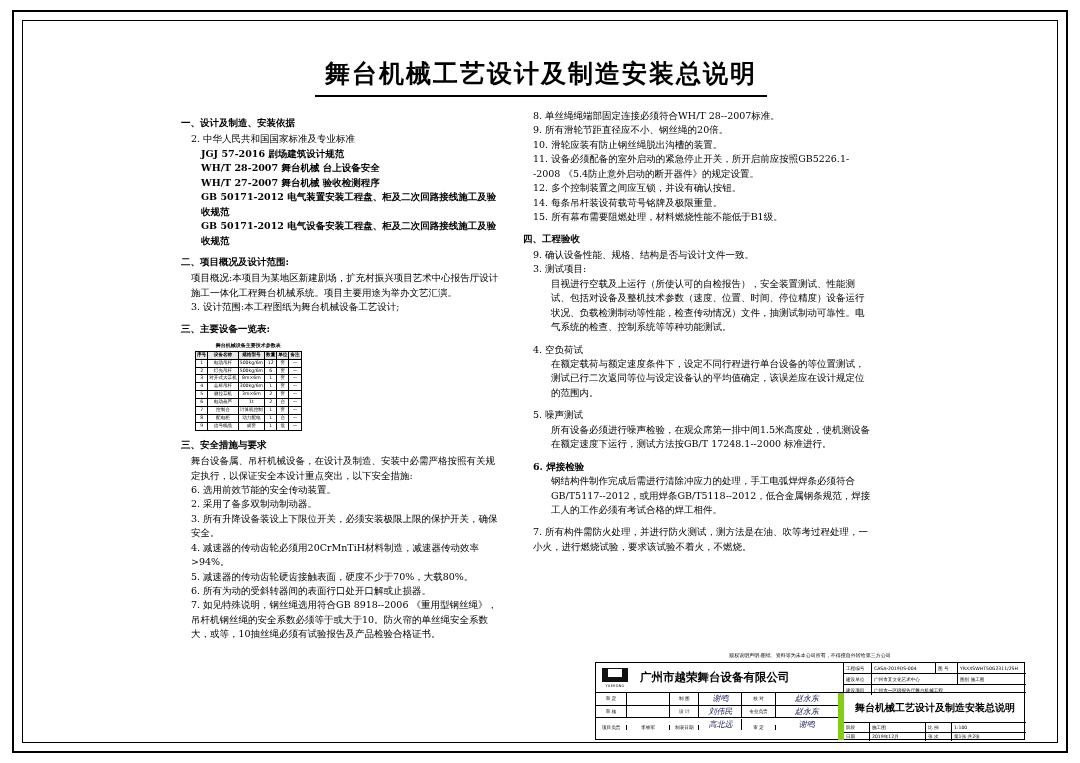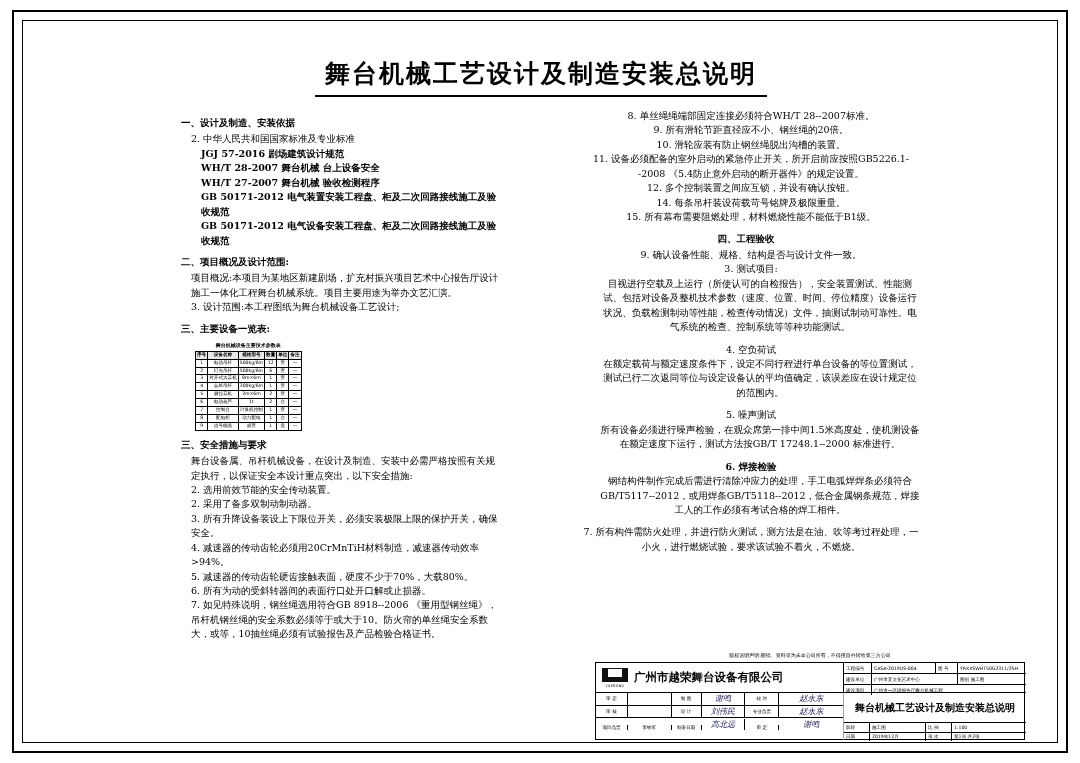--- a/index.html
+++ b/index.html
@@ -6,46 +6,46 @@
   body{width:1080px;height:763px;font-family:"DejaVu Sans","Liberation Sans",sans-serif;color:#000;}
   .sheet{position:relative;width:1080px;height:763px;background:#fff;}
   .frame-outer{position:absolute;left:12px;top:10px;right:12px;bottom:10px;border:2px solid #000;}
   .frame-inner{position:absolute;left:22px;top:20px;width:1036px;height:723px;border:1px solid #000;box-sizing:border-box;}
   .doc-title{position:absolute;left:0;top:36px;width:1036px;text-align:center;font-family:"DejaVu Serif","Liberation Serif",serif;
     font-size:25px;font-weight:bold;letter-spacing:2px;}
   .doc-title span{border-bottom:2px solid #000;padding:0 10px 5px 10px;display:inline-block;}
   .cols{position:absolute;left:0;top:88px;width:1036px;height:560px;}
   .col{position:absolute;top:0;font-size:9.5px;line-height:1.52;font-family:"DejaVu Serif","Liberation Serif",serif;}
   .col-left{left:158px;width:320px;}
-  .col-right{left:548px;width:350px;text-align:center;}
+  .col-right{left:500px;width:350px;}
   .sec{font-weight:bold;margin-top:7px;margin-bottom:2px;}
   .it{margin-left:10px;}
   .it2{margin-left:20px;}
   .it3{margin-left:28px;}
   .bold{font-weight:bold;}
   .tbl-wrap{margin:6px 0 6px 14px;}
   table.spec{border-collapse:collapse;font-size:4.6px;font-family:"DejaVu Sans","Liberation Sans",sans-serif;}
   table.spec caption{font-size:5px;font-weight:bold;padding-bottom:1px;}
   table.spec th,table.spec td{border:0.6px solid #000;padding:0px 1px;line-height:1.5;text-align:center;white-space:nowrap;}
   table.spec th{background:#e8e8e8;}
   
   .titleblock{position:absolute;left:595px;top:662px;width:430px;height:78px;border:1.4px solid #000;box-sizing:border-box;}
   .tb-note{position:absolute;left:595px;top:652px;width:430px;text-align:center;font-size:5px;font-family:"DejaVu Serif","Liberation Serif",serif;}
   .tb-company{position:absolute;left:0;top:0;width:248px;height:30px;border-right:1px solid #000;border-bottom:1px solid #000;box-sizing:border-box;
-    display:flex;align-items:center;gap:6px;padding-left:6px;}
+    display:flex;align-items:center;gap:12px;padding-left:6px;}
   .logo{width:26px;height:20px;position:relative;flex:0 0 auto;}
   .logo .tri{position:absolute;left:0;top:0;width:0;height:0;border-left:13px solid #111;border-right:13px solid #111;border-bottom:0;border-top:14px solid #111;}
   .logo .tri2{position:absolute;left:6px;top:1px;width:0;height:0;border-left:7px solid #fff;border-right:7px solid #fff;border-top:8px solid #fff;}
   .logo .cap{position:absolute;left:0;bottom:0;width:26px;text-align:center;font-size:3.4px;letter-spacing:0.3px;}
   .cname{font-family:"DejaVu Serif","Liberation Serif",serif;font-size:11.5px;font-weight:bold;}
   .tb-right{position:absolute;left:248px;top:0;width:182px;height:30px;box-sizing:border-box;border-bottom:1px solid #000;font-size:4.6px;}
   .tb-right .r{display:flex;border-bottom:0.6px solid #000;height:10px;align-items:center;}
   .tb-right .r:last-child{border-bottom:none;}
   .tb-right .c{border-right:0.6px solid #000;height:100%;display:flex;align-items:center;padding:0 2px;box-sizing:border-box;overflow:hidden;}
-  .sig{position:absolute;left:0;top:30px;width:248px;height:47px;box-sizing:border-box;border-right:1px solid #84cc16;font-size:4.6px;}
+  .sig{position:absolute;left:0;top:30px;width:248px;height:47px;box-sizing:border-box;border-right:6px solid #84cc16;font-size:4.6px;}
   .sig .row{display:flex;height:11.7px;border-bottom:0.6px solid #000;}
   .sig .row:last-child{border-bottom:none;align-items:flex-end;}
   .sig .cell{border-right:0.6px solid #000;display:flex;align-items:center;justify-content:center;box-sizing:border-box;padding:0 1px;overflow:hidden;}
   .hand{font-family:"DejaVu Serif","Liberation Serif",serif;font-size:8px;font-style:italic;color:#1a1a5e;}
   .tb-name{position:absolute;left:248px;top:30px;width:182px;height:30px;box-sizing:border-box;border-bottom:1px solid #000;
     display:flex;align-items:center;justify-content:center;font-family:"DejaVu Serif","Liberation Serif",serif;font-size:10px;font-weight:bold;}
   .tb-foot{position:absolute;left:248px;top:60px;width:182px;height:17px;box-sizing:border-box;font-size:4.6px;}
   .tb-foot .r{display:flex;height:8.5px;border-bottom:0.6px solid #000;align-items:center;}
   .tb-foot .r:last-child{border-bottom:none;}
   .tb-foot .c{border-right:0.6px solid #000;height:100%;display:flex;align-items:center;padding:0 2px;box-sizing:border-box;overflow:hidden;}
@@ -179,21 +179,21 @@
                 <td>1</td>
                 <td>批</td>
                 <td>—</td>
               </tr>
             </tbody>
           </table>
         </div>
 
         <div class="sec">三、安全措施与要求</div>
         <div class="it">舞台设备属、吊杆机械设备，在设计及制造、安装中必需严格按照有关规定执行，以保证安全本设计重点突出，以下安全措施:</div>
-        <div class="it">2. 选用前效节能的安全传动装置。</div>
+        <div class="it">6. 选用前效节能的安全传动装置。</div>
         <div class="it">2. 采用了备多双制动制动器。</div>
         <div class="it">3. 所有升降设备装设上下限位开关，必须安装极限上限的保护开关，确保安全。</div>
         <div class="it">4. 减速器的传动齿轮必须用20CrMnTiH材料制造，减速器传动效率&gt;94%。</div>
         <div class="it">5. 减速器的传动齿轮硬齿接触表面，硬度不少于70%，大载80%。</div>
         <div class="it">6. 所有为动的受斜转器间的表面行口处开口解或止损器。</div>
         <div class="it">7. 如见特殊说明，钢丝绳选用符合GB 8918--2006 《重用型钢丝绳》，吊杆机钢丝绳的安全系数必须等于或大于10。防火帘的单丝绳安全系数大，或等，10抽丝绳必须有试验报告及产品检验合格证书。</div>
       </div>
 
       <div class="col col-right">
         <div class="it">8. 单丝绳绳端部固定连接必须符合WH/T 28--2007标准。</div>

